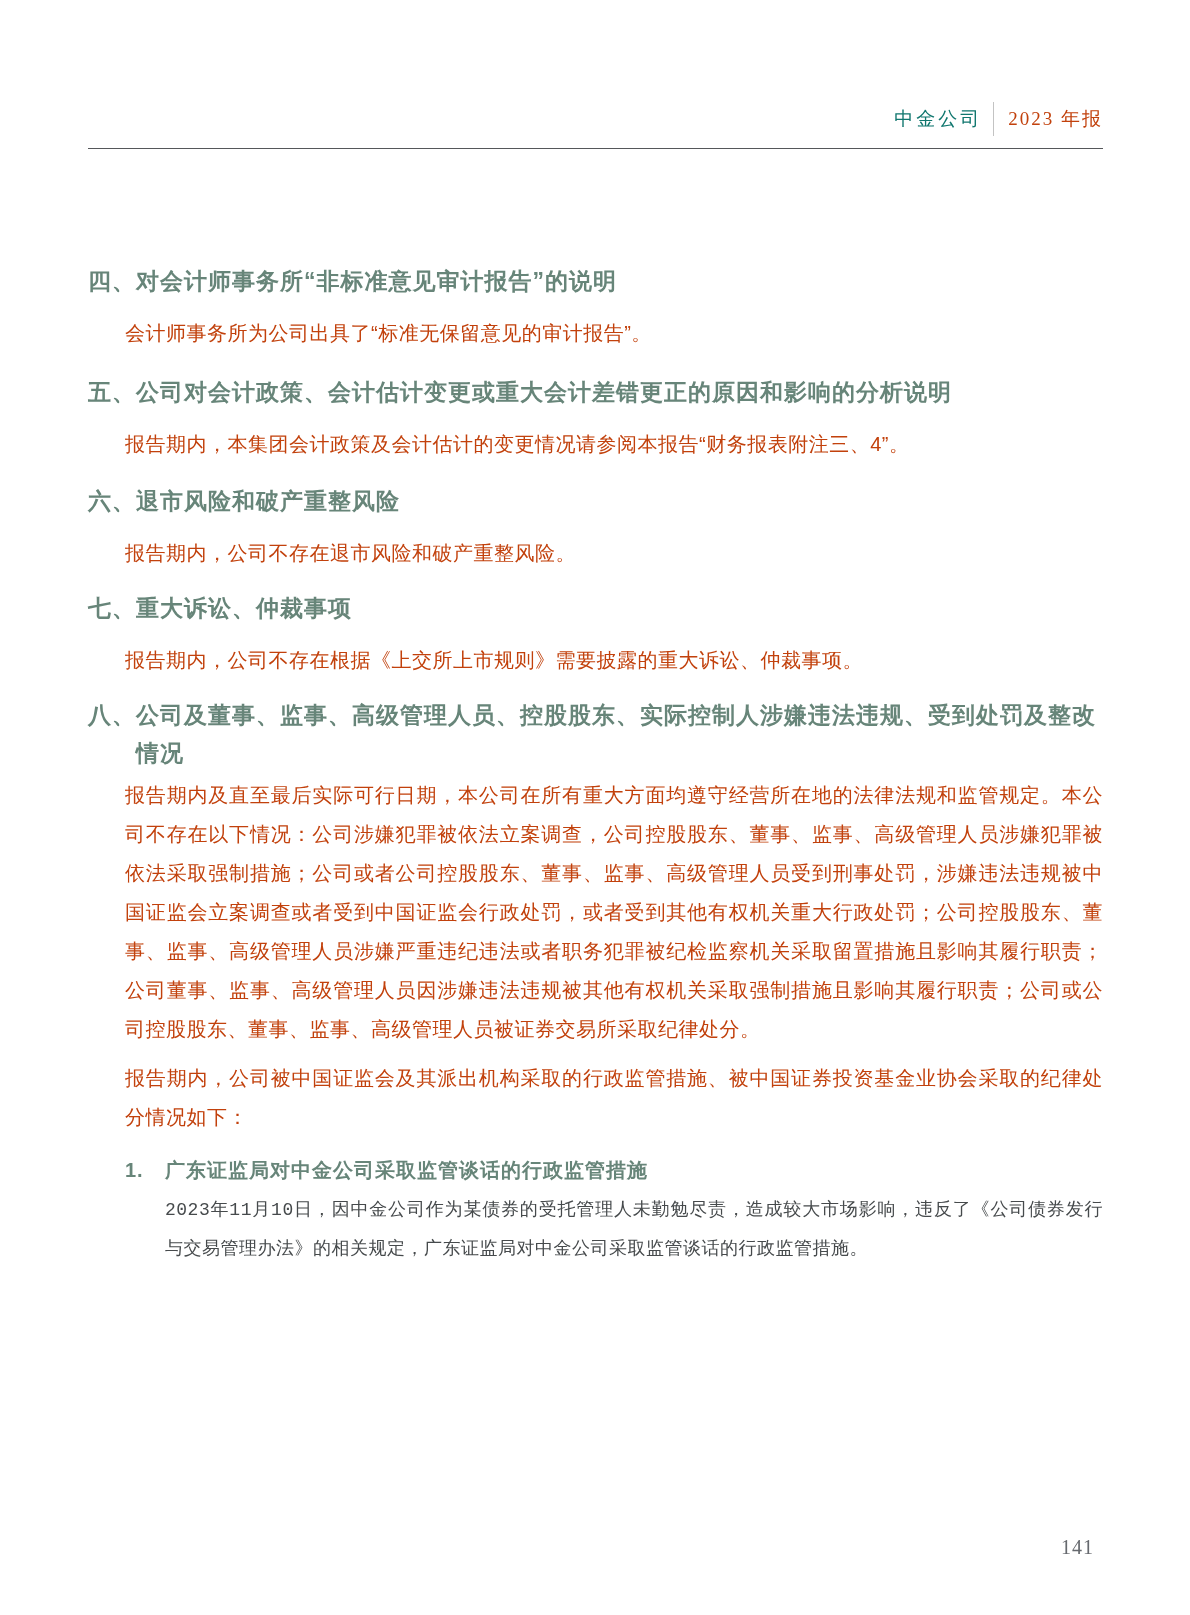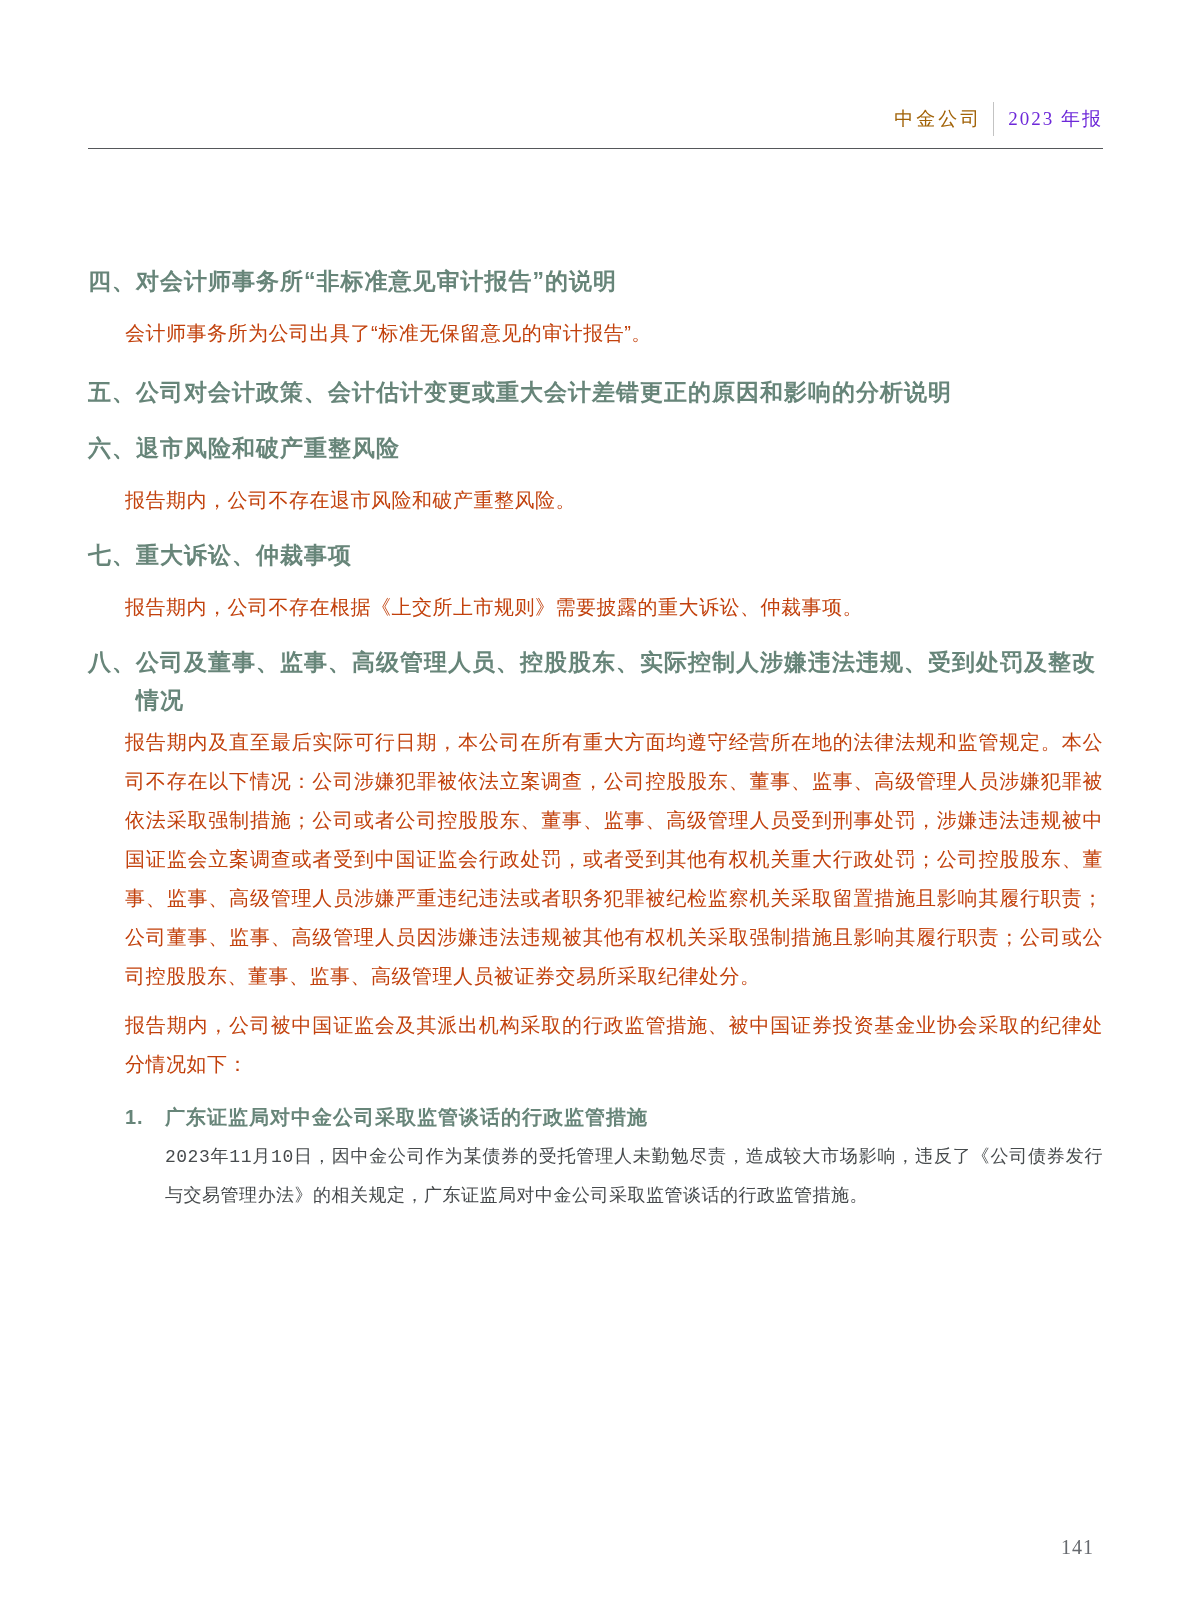--- a/index.html
+++ b/index.html
@@ -24,33 +24,33 @@
     right: 87px;
     display: flex;
     justify-content: flex-end;
     align-items: center;
     border-bottom: 1px solid #55575a;
     padding-bottom: 12px;
     font-family: "Liberation Serif", serif;
   }
   .hdr-company {
     font-size: 19px;
-    color: #a16207;
+    color: #0f766e;
     letter-spacing: 3px;
     text-align: right;
   }
   .hdr-divider {
     width: 1px;
     height: 34px;
     background: #c3c3c3;
     margin: 0 14px 0 11px;
   }
   .hdr-report {
     font-size: 19px;
-    color: #6d28d9;
+    color: #c2410c;
     letter-spacing: 2px;
   }
 
   
   .content {
     position: absolute;
     top: 143px;
     left: 88px;
     right: 87px;
   }
@@ -145,20 +145,21 @@
         <span class="title-text">对会计师事务所“非标准意见审计报告”的说明</span>
       </h2>
       <p class="body-p">会计师事务所为公司出具了“标准无保留意见的审计报告”。</p>
     </section>
 
     <section class="sec sec-5">
       <h2 class="sec-title">
         <span class="marker">五、</span>
         <span class="title-text">公司对会计政策、会计估计变更或重大会计差错更正的原因和影响的分析说明</span>
       </h2>
+      <p class="body-p p1">报告期内，本集团会计政策及会计估计的变更情况请参阅本报告“财务报表附注三、4”。</p>
     </section>
 
     <section class="sec sec-6">
       <h2 class="sec-title">
         <span class="marker">六、</span>
         <span class="title-text">退市风险和破产重整风险</span>
       </h2>
       <p class="body-p">报告期内，公司不存在退市风险和破产重整风险。</p>
     </section>
 

